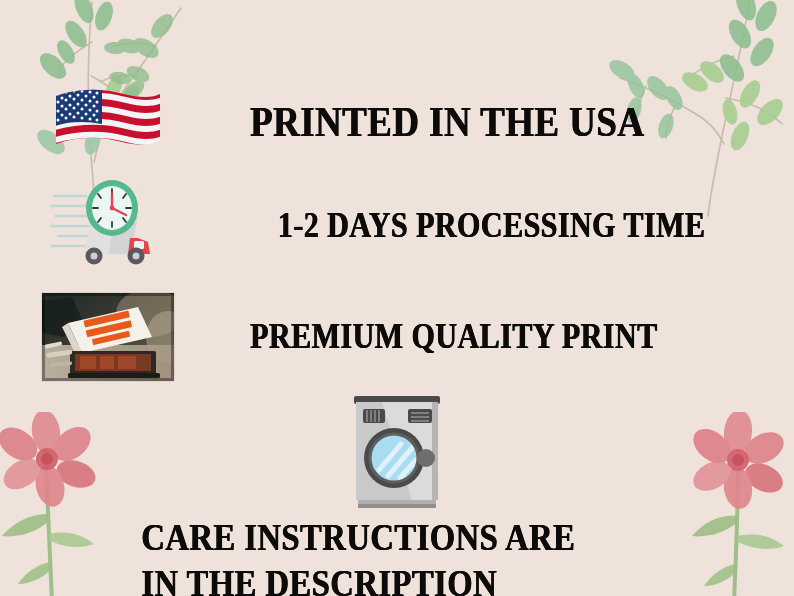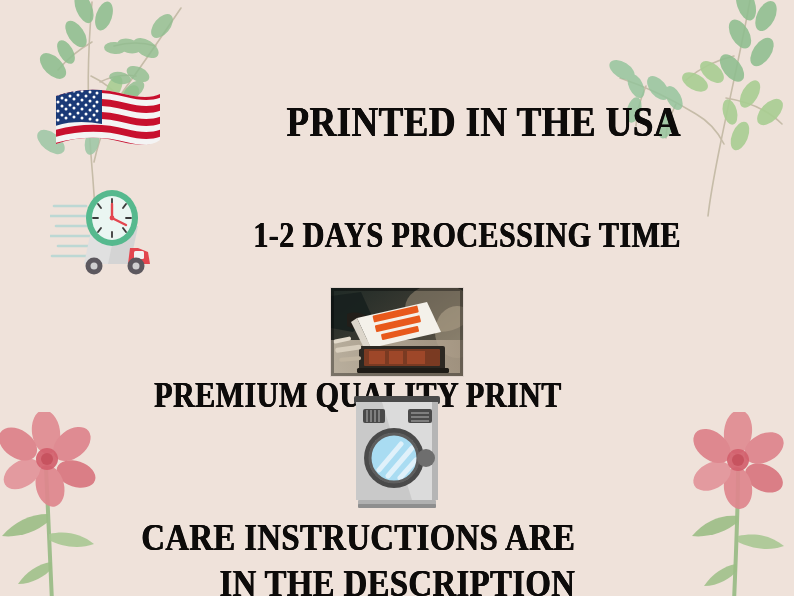--- a/index.html
+++ b/index.html
@@ -37,39 +37,39 @@
   .icon-cell {
     width: 215px;
     min-width: 215px;
     display: flex;
     align-items: center;
     justify-content: center;
   }
   .text-cell {
     flex: 1;
     padding-right: 78px;
-    text-align: right;
+    text-align: left;
   }
 
   .headline {
     color: #0D0B0A;
     font-weight: bold;
     font-family: "Liberation Serif", "DejaVu Serif", serif;
     letter-spacing: 0.5px;
     line-height: 1.12;
     transform: scaleX(0.86);
     transform-origin: center center;
     white-space: nowrap;
     text-shadow: 0.4px 0 0 #0D0B0A, -0.4px 0 0 #0D0B0A;
   }
   .headline.multi { white-space: normal; }
 
   #row-usa        { top: 70px;  height: 104px; }
-  #row-processing { top: 184px; height: 104px; }
-  #row-quality    { top: 288px; height: 98px; flex-direction: column;  }
+  #row-processing { top: 174px; height: 104px; gap: 28px; }
+  #row-quality    { top: 288px; height: 98px;  }
   #row-care       { top: 392px; height: 150px; flex-direction: column; }
 
   #text-usa        { font-size: 43px; }
   #text-processing { font-size: 35px; }
   #text-quality    { font-size: 35px; }
   #text-care       { font-size: 38px; line-height: 1.22; }
 
   
   #print-photo {
     width: 132px;

